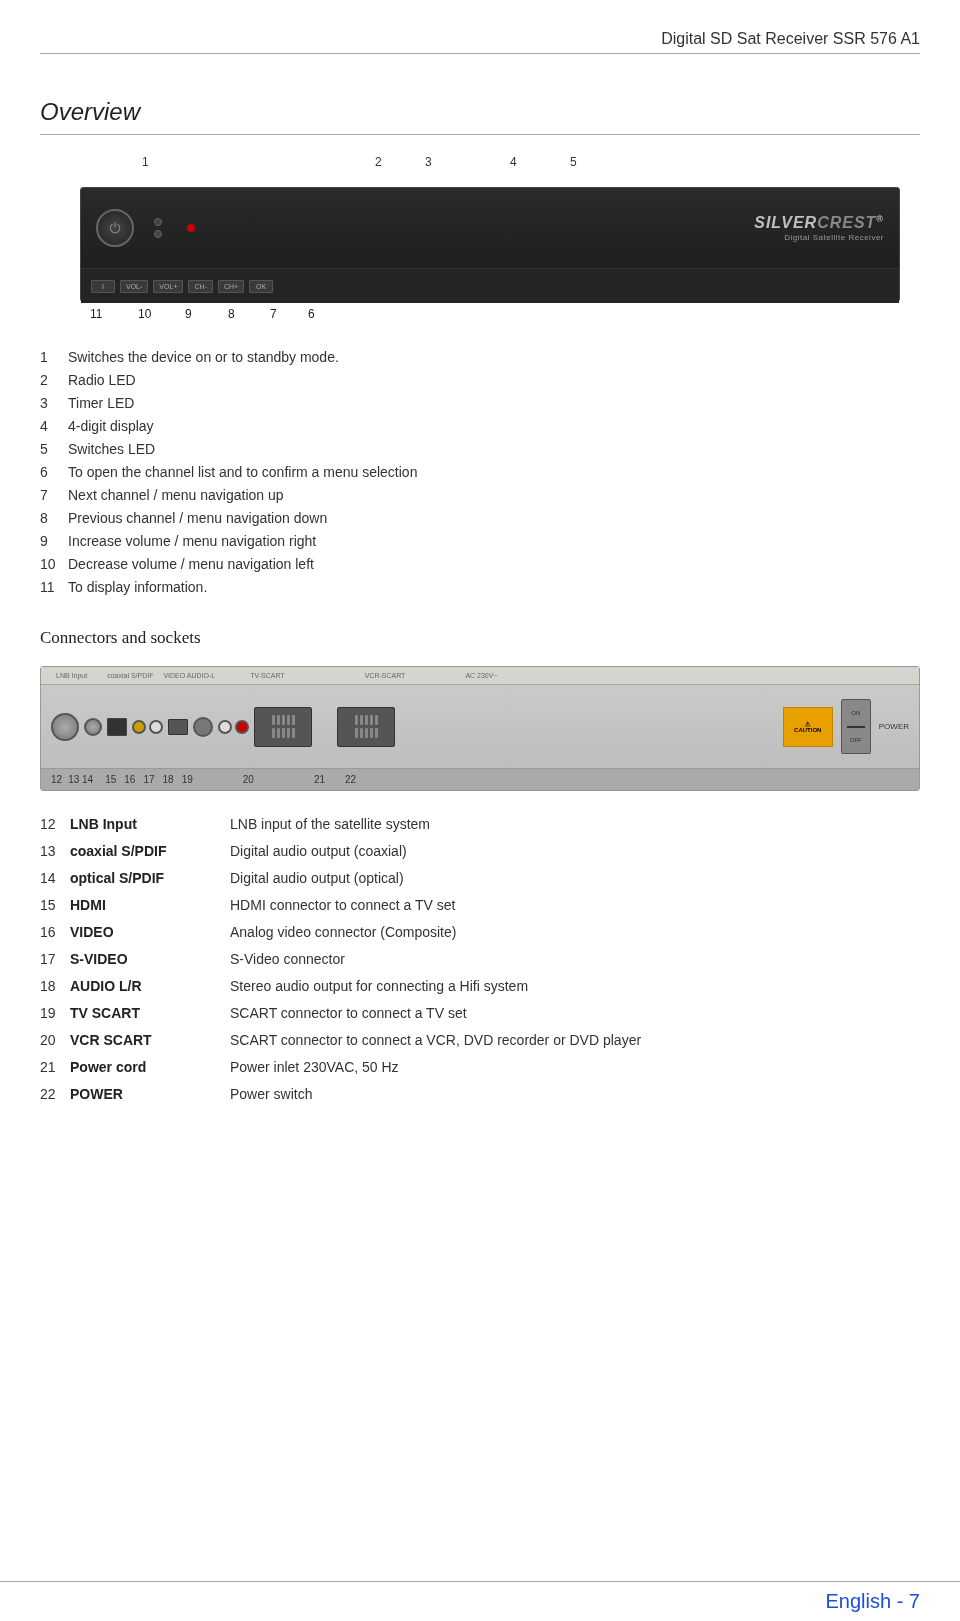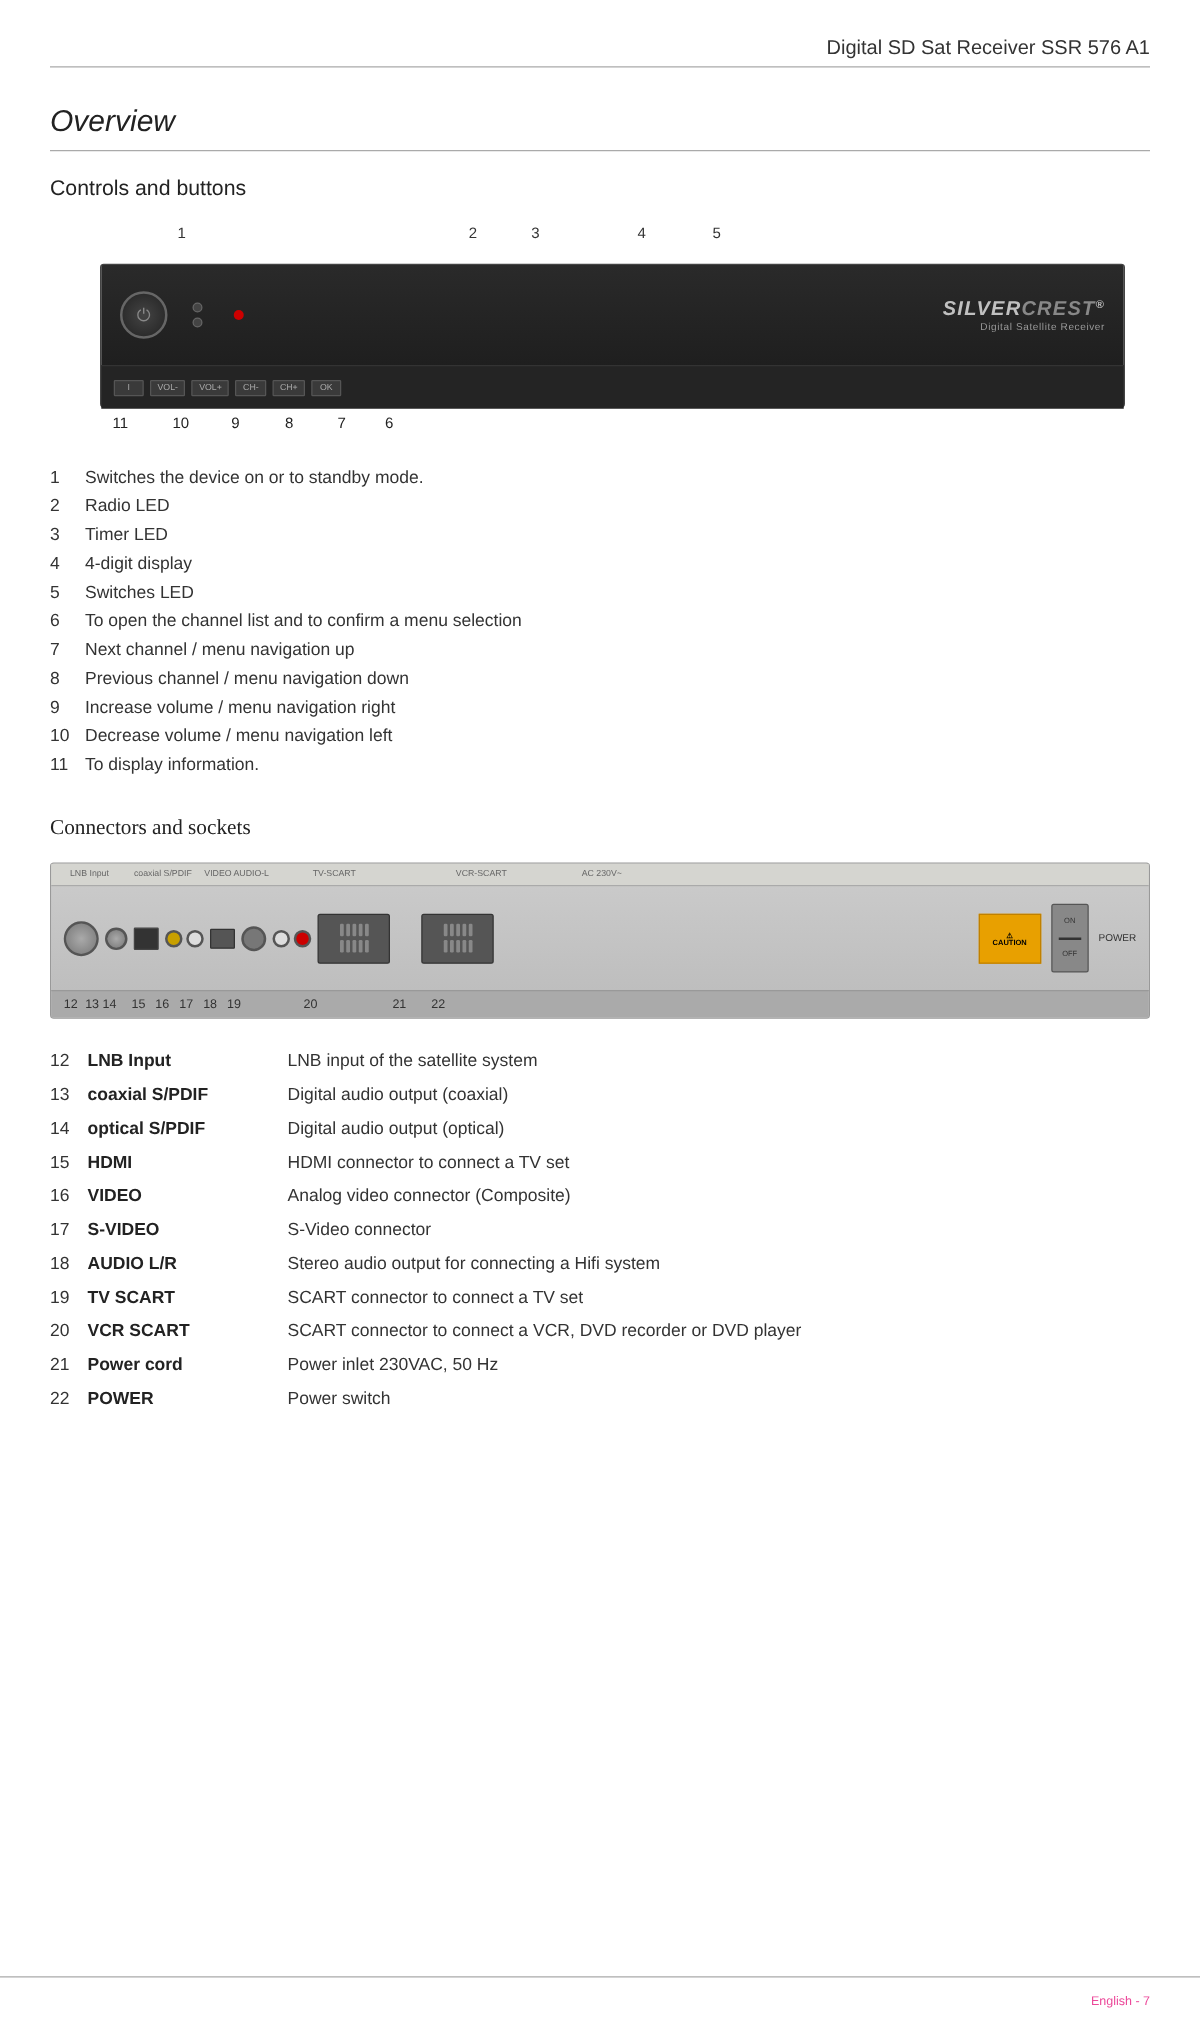--- a/index.html
+++ b/index.html
@@ -15,21 +15,21 @@
 
     .page-container {
       padding: 20px 40px 60px 40px;
     }
 
     
     .header {
       text-align: right;
       padding: 10px 0 5px 0;
       border-bottom: 1px solid #aaa;
-      margin-bottom: 30px;
+      margin-bottom: 44px;
     }
     .header-title {
       font-size: 16px;
       color: #333;
     }
 
     
     .section-title {
       font-size: 24px;
       font-weight: normal;
@@ -103,22 +103,22 @@
       left: 0;
       right: 0;
       height: 40px;
       border-top: 1px solid #aaa;
       display: flex;
       align-items: center;
       justify-content: flex-end;
       padding: 0 40px;
     }
     .footer-text {
-      font-size: 10px;
-      color: #ec4899;
+      font-size: 20px;
+      color: #1d4ed8;
     }
 
     
     .diagram-area {
       position: relative;
       margin-bottom: 20px;
     }
 
     .num-above {
       font-size: 12px;
@@ -339,21 +339,20 @@
 
 <div class="page-container">
 
   <div class="header">
     <span class="header-title">Digital SD Sat Receiver SSR 576 A1</span>
   </div>
 
   <h1 class="section-title">Overview</h1>
   <hr class="section-divider">
 
-  <h2 class="subsection-title">Controls and buttons</h2>
 
   <div class="diagram-area">
 
     <div style="position:relative; width:860px; height:28px; margin-left:40px; margin-bottom:4px;">
       <span class="num-above" style="left:62px;">1</span>
       <span class="num-above" style="left:295px;">2</span>
       <span class="num-above" style="left:345px;">3</span>
       <span class="num-above" style="left:430px;">4</span>
       <span class="num-above" style="left:490px;">5</span>
     </div>

